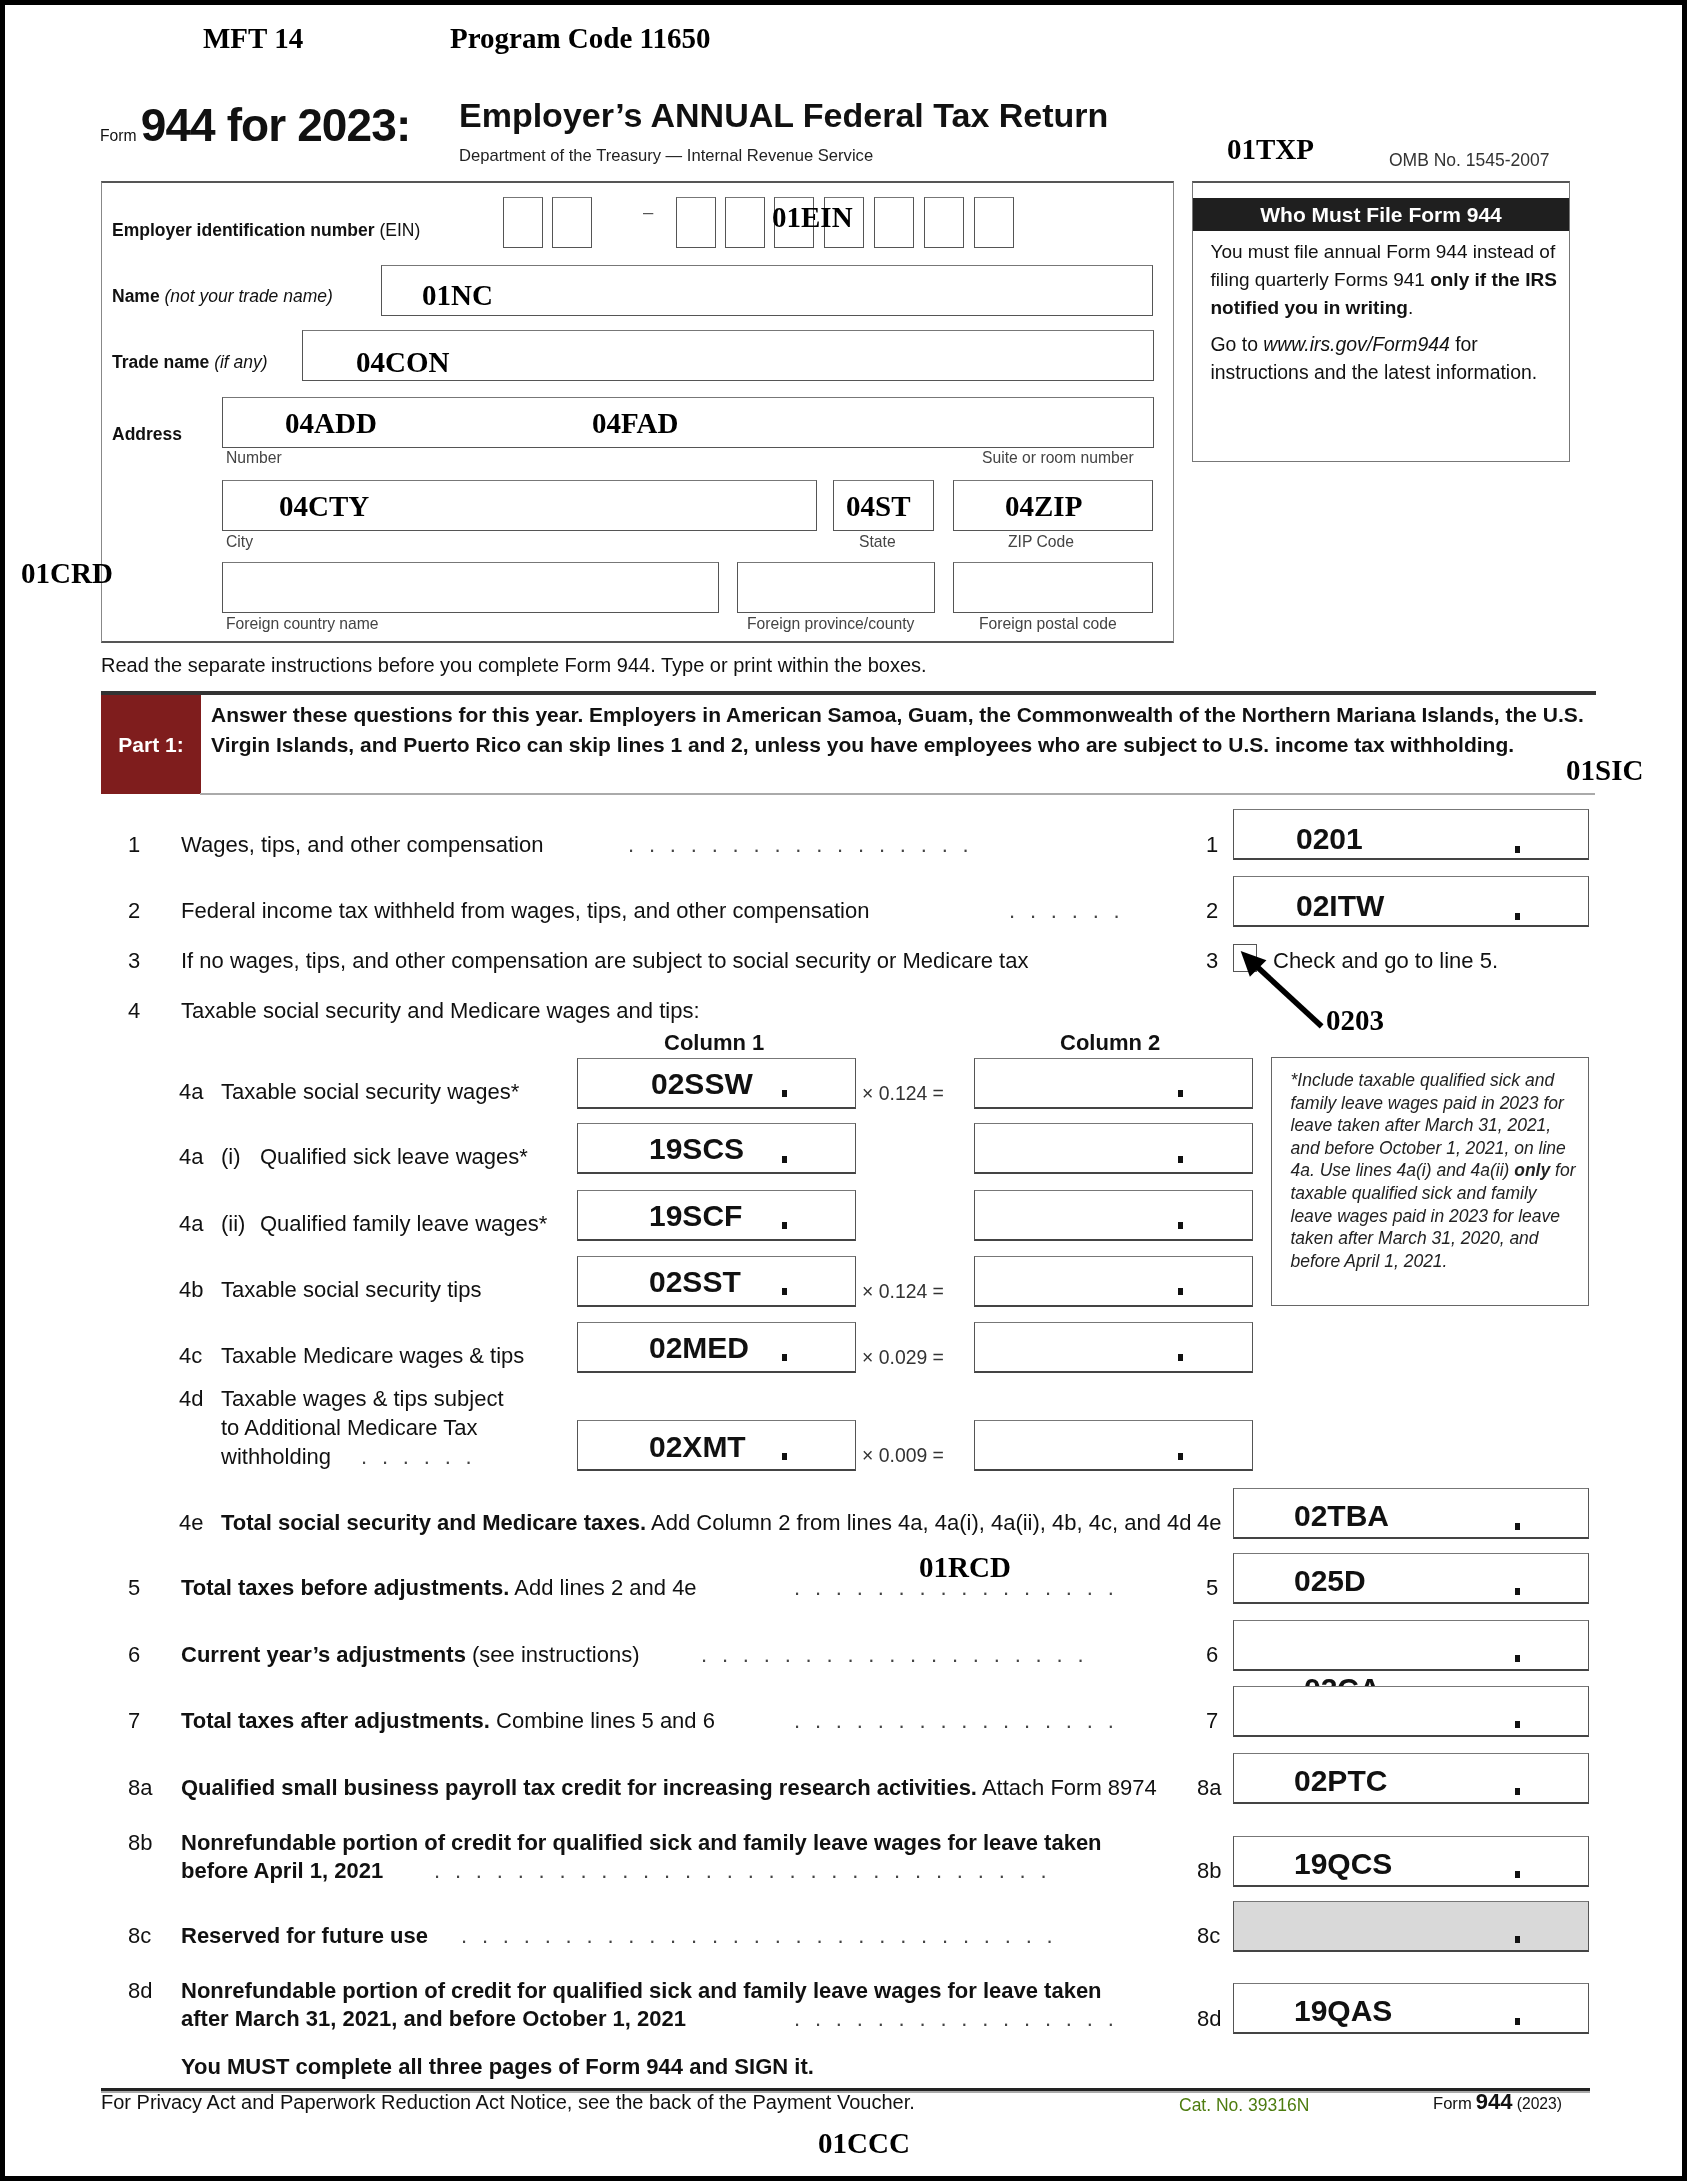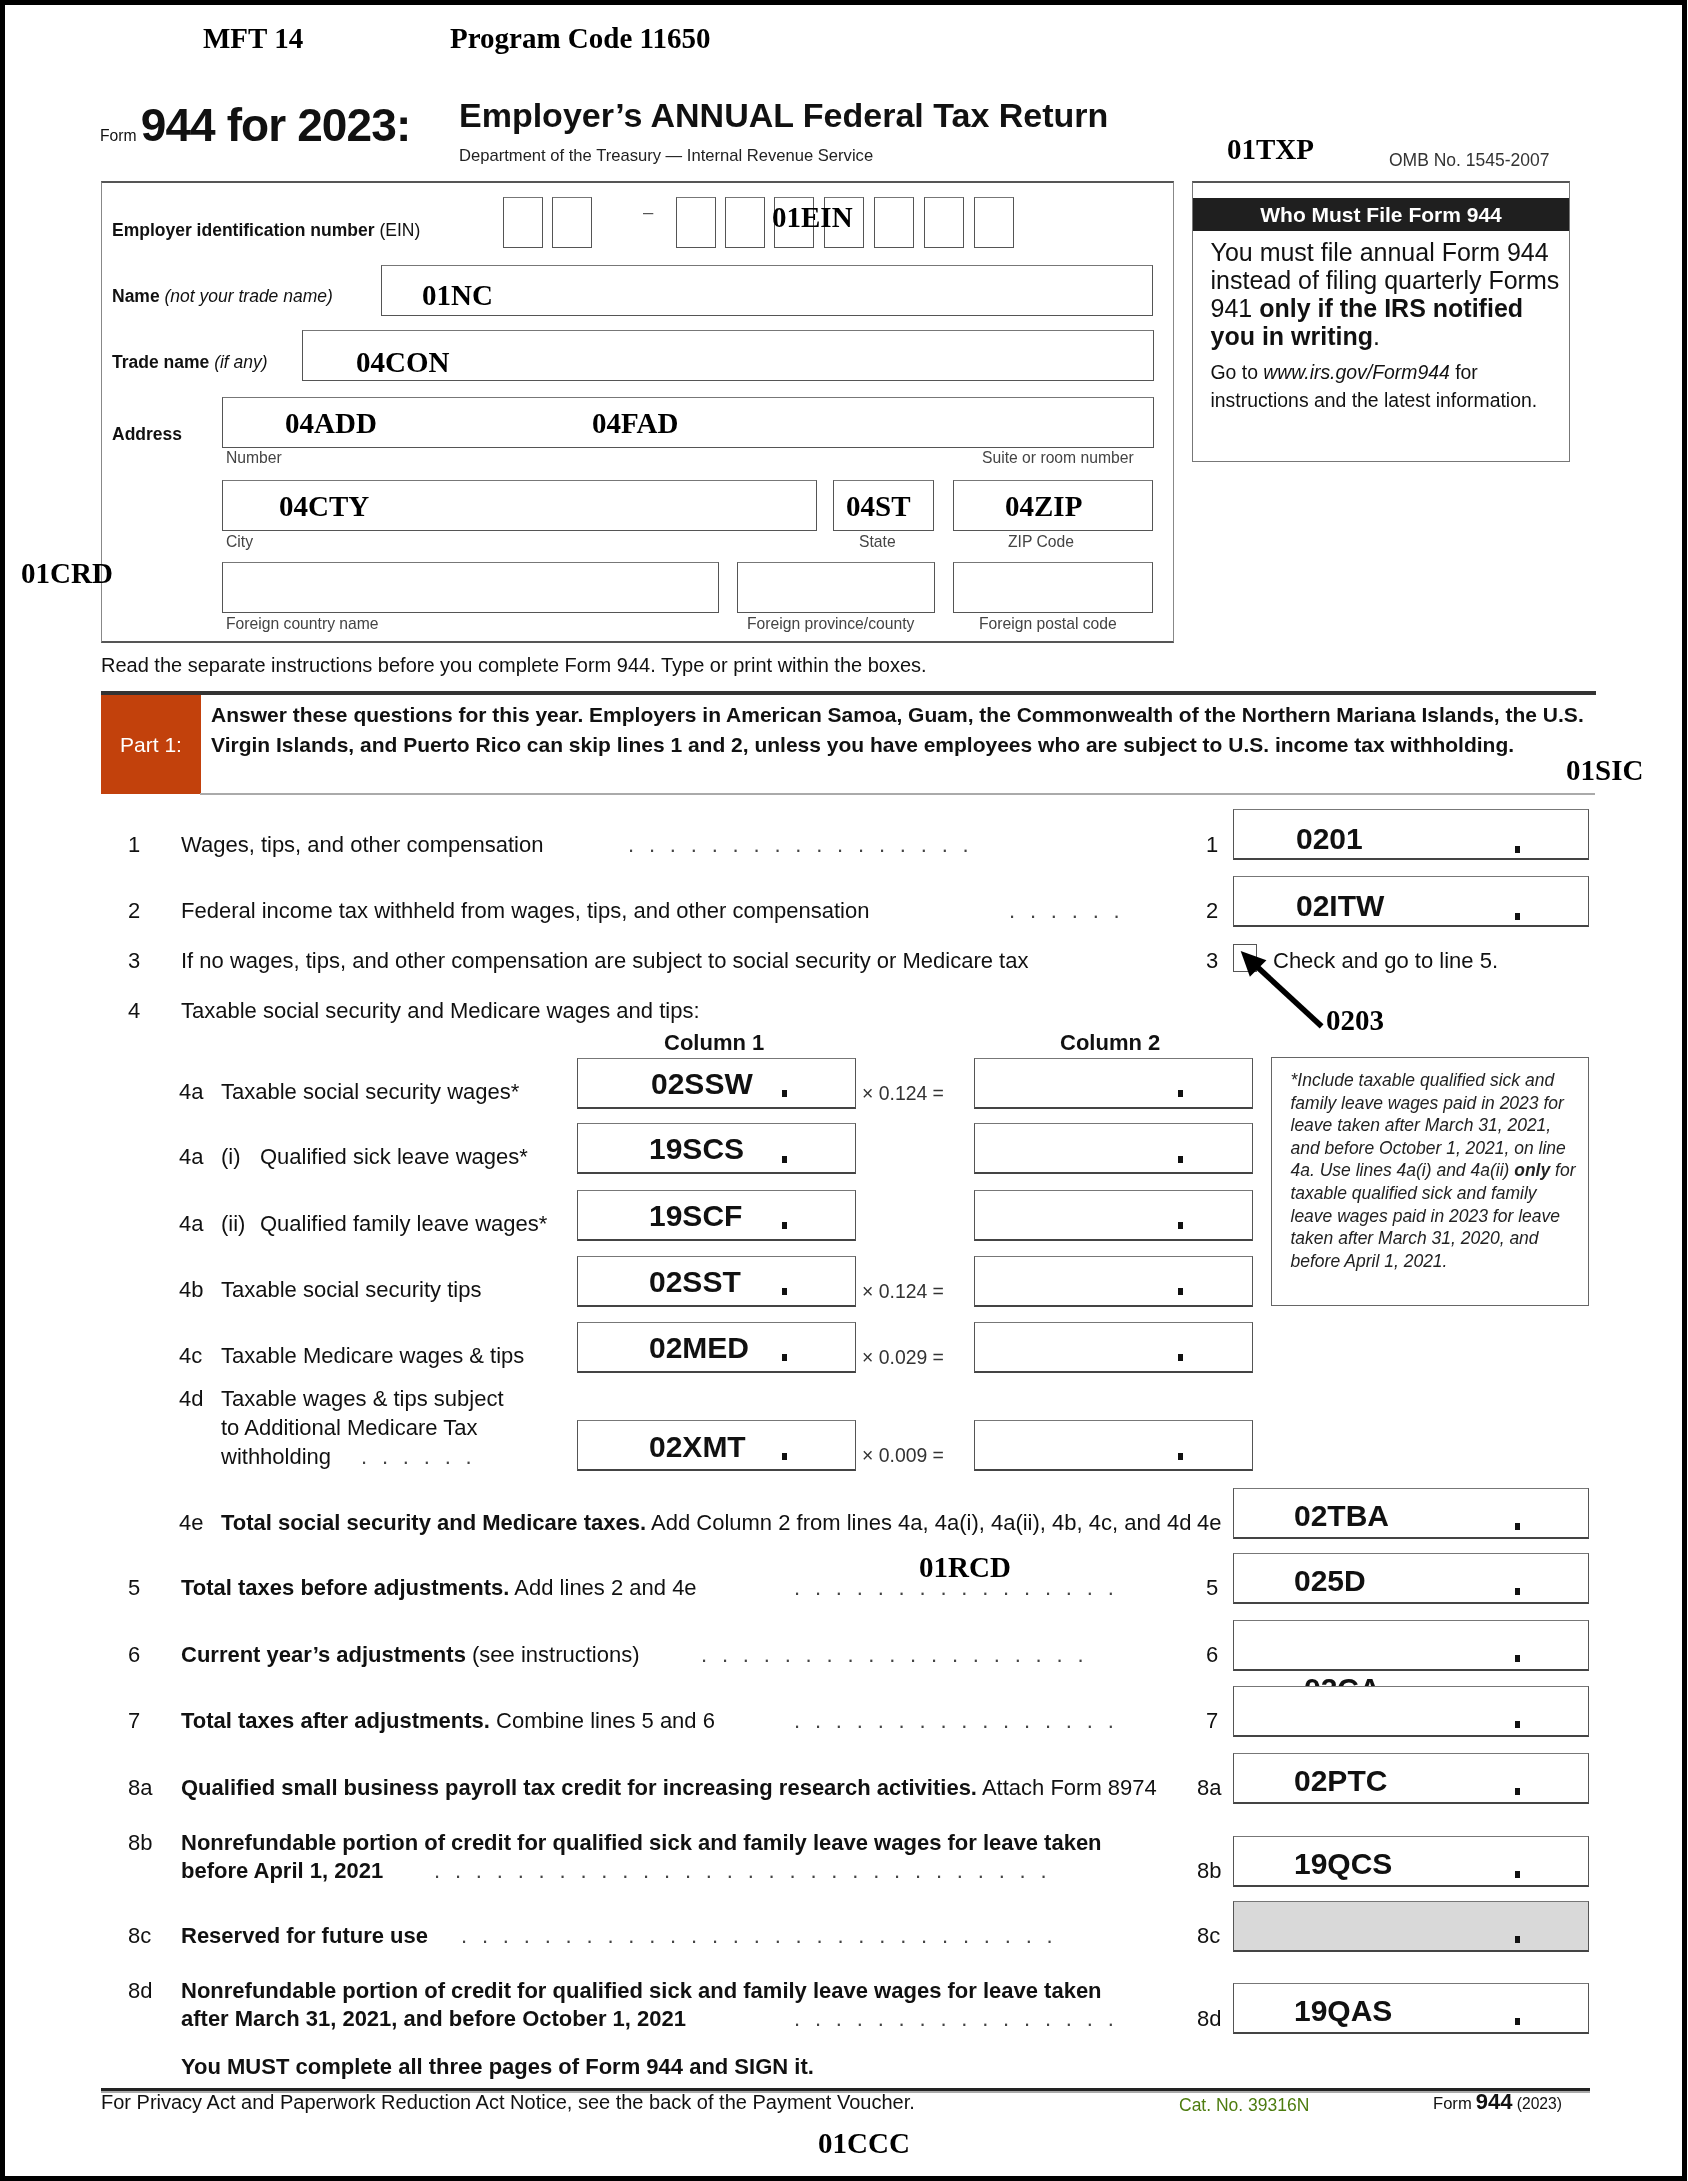--- a/index.html
+++ b/index.html
@@ -81,28 +81,28 @@
 <div class="box" style="left:222px;top:562px;width:497px;height:51px;"></div>
 <div class="box" style="left:737px;top:562px;width:198px;height:51px;"></div>
 <div class="box" style="left:953px;top:562px;width:200px;height:51px;"></div>
 <div class="abs small" style="left:226px;top:615px;">Foreign country name</div>
 <div class="abs small" style="left:747px;top:615px;">Foreign province/county</div>
 <div class="abs small" style="left:979px;top:615px;">Foreign postal code</div>
 <div class="abs code" style="left:21px;top:557px;">01CRD</div>
 
 <div class="abs" style="left:1192px;top:181px;width:378px;height:281px;border:1.4px solid #777;border-top:2.8px solid #555;box-sizing:border-box;">
   <div style="margin-top:14.8px;background:#1f1f1f;color:#fff;font-weight:bold;font-size:21px;text-align:center;height:33px;line-height:33px;">Who Must File Form 944</div>
-  <div style="padding:7.4px 9.2px 0 17.5px;font-size:25px;line-height:28px;"><span>You must file annual Form 944 instead of filing quarterly Forms 941 </span><b>only if the IRS notified you in writing</b><span>.</span></div>
+  <div style="padding:7.4px 9.2px 0 17.5px;font-size:19px;line-height:28px;"><span>You must file annual Form 944 instead of filing quarterly Forms 941 </span><b>only if the IRS notified you in writing</b><span>.</span></div>
   <div style="padding:7.4px 9.2px 0 17.5px;font-size:19.4px;line-height:28px;"><span>Go to </span><i>www.irs.gov/Form944</i><span> for instructions and the latest information.</span></div>
 </div>
 
 <div class="abs" style="left:101px;top:654px;font-size:20px;white-space:nowrap;">Read the separate instructions before you complete Form 944. Type or print within the boxes.</div>
 
 <div class="hl" style="left:101px;top:691px;width:1495px;height:3.7px;"></div>
-<div class="abs" style="left:101px;top:695px;width:100px;height:99px;background:#c2410c;color:#fff;font-weight:normal;font-size:21px;line-height:99px;text-align:center;">Part 1:</div>
+<div class="abs" style="left:101px;top:695px;width:100px;height:99px;background:#7f1d1d;color:#fff;font-weight:bold;font-size:21px;line-height:99px;text-align:center;">Part 1:</div>
 <div class="abs" style="left:211px;top:700px;width:1375px;font-size:21px;font-weight:bold;line-height:29.5px;">Answer these questions for this year. Employers in American Samoa, Guam, the Commonwealth of the Northern Mariana Islands, the U.S. Virgin Islands, and Puerto Rico can skip lines 1 and 2, unless you have employees who are subject to U.S. income tax withholding.</div>
 <div class="hl" style="left:200px;top:793px;width:1395px;height:1.8px;background:#aaa;"></div>
 <div class="abs code" style="left:1566px;top:754px;">01SIC</div>
 
 <div class="abs row-text" style="left:128px;top:832px;">1</div>
 <div class="abs row-text" style="left:181px;top:832px;">Wages, tips, and other compensation</div>
 <div class="abs row-text dots" style="left:628px;top:832px;">.................</div>
 <div class="abs row-text" style="left:1206px;top:832px;">1</div>
 <div class="box boxbig" style="left:1233px;top:809px;width:356px;height:51px;"></div>
 <div class="fill" style="left:1296px;top:822px;">0201</div>

